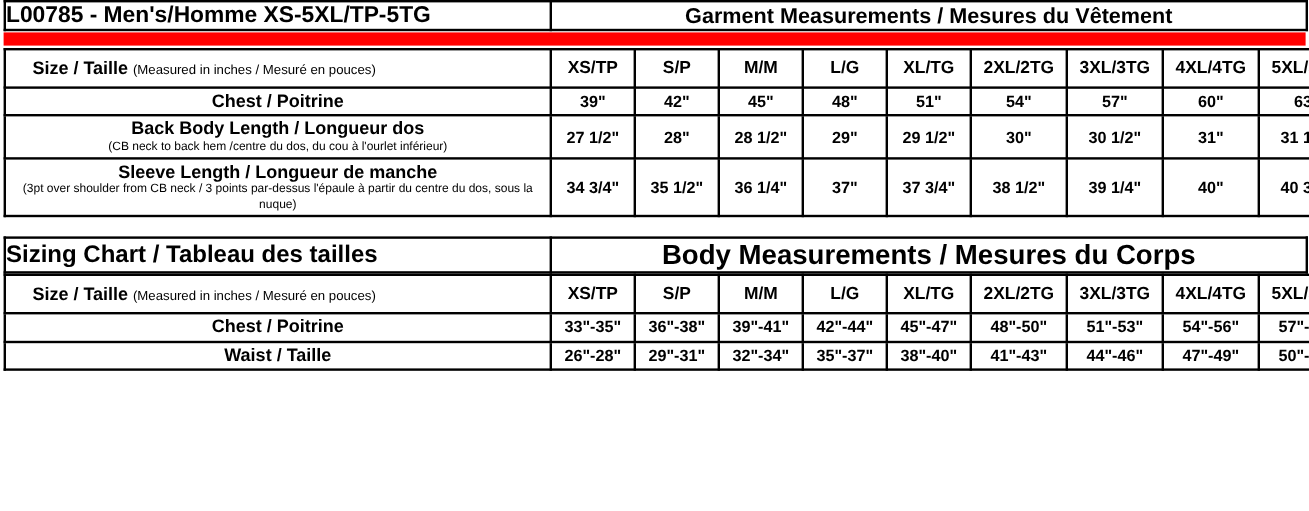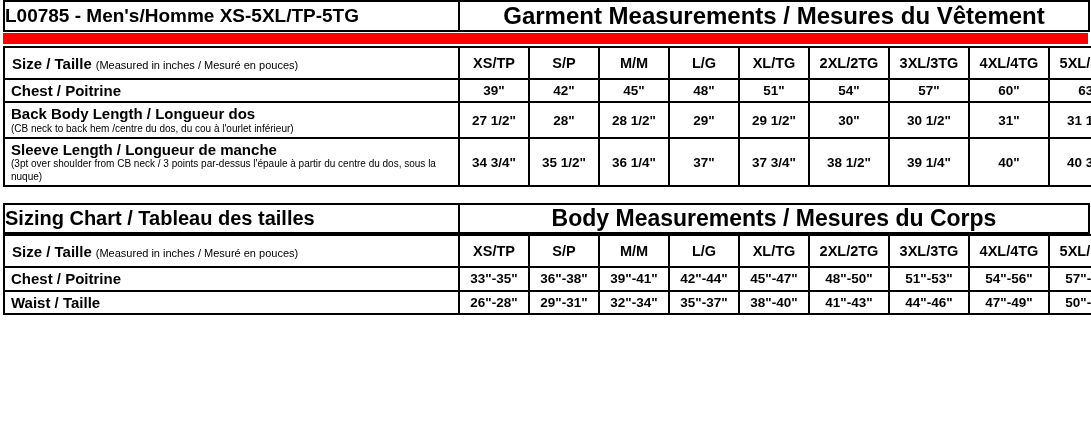--- a/index.html
+++ b/index.html
@@ -41,21 +41,21 @@
     border: none;
     background: #ffffff;
   }
   .title-left {
     font-size: 19px;
     font-weight: bold;
     padding: 4px 6px 2px 6px;
     white-space: nowrap;
   }
   .title-right {
-    font-size: 24px;
+    font-size: 18px;
     font-weight: bold;
     text-align: center;
     padding: 4px 6px 2px 6px;
     white-space: nowrap;
   }
   .redbar {
     height: 11px;
     background: #ff0000;
     margin: 1px 3px 0 3px;
     width: 1085px;
@@ -67,41 +67,41 @@
     background: #d4d4d4;
     font-size: 14.5px;
     font-weight: bold;
     text-align: center;
     height: 30px;
     padding: 2px 0;
     white-space: nowrap;
   }
   .hdr td.label-cell {
     text-align: left;
-    padding-left: 7px;
+    padding-left: 22px;
   }
   .label-cell .main {
     font-size: 15px;
     font-weight: bold;
   }
   .label-cell .sub {
     font-size: 11px;
     font-weight: normal;
   }
 
   
   .row td {
     font-size: 13.5px;
     font-weight: bold;
     text-align: center;
     white-space: nowrap;
     padding: 3px 0;
   }
   .row td.rowlabel {
-    text-align: left;
+    text-align: center;
     padding: 2px 6px;
     white-space: normal;
   }
   .rowlabel .main {
     font-size: 15px;
     font-weight: bold;
     display: block;
     line-height: 1.15;
   }
   .rowlabel .sub {

